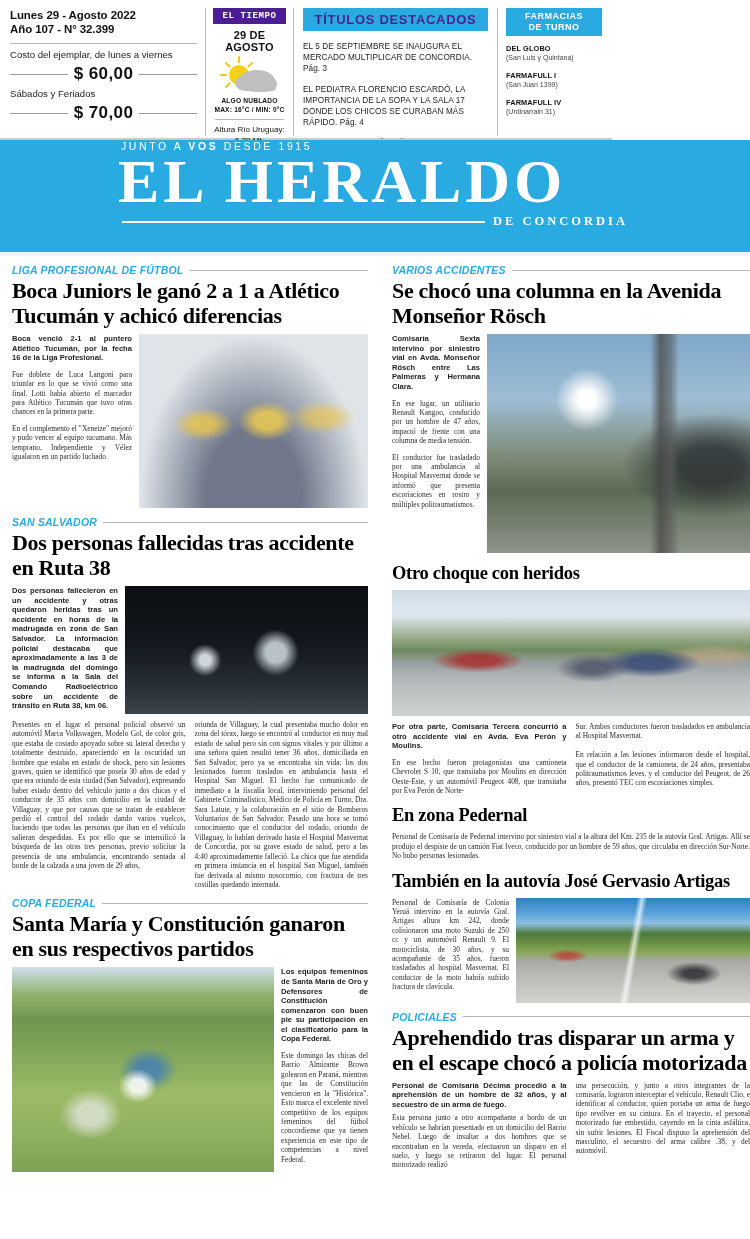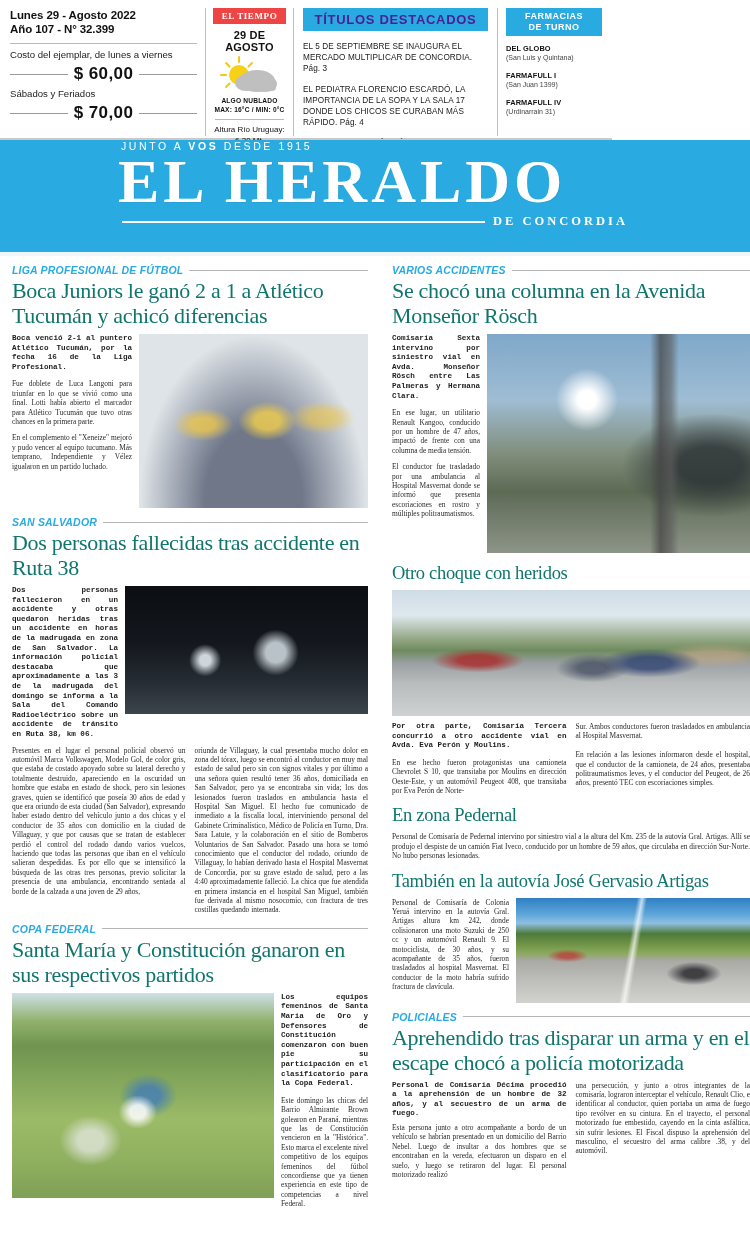--- a/index.html
+++ b/index.html
@@ -65,23 +65,23 @@
     letter-spacing: 0.4px;
   }
 
   .tb-weather {
     width: 88px;
     padding: 0 7px;
     border-right: 1.5px solid #bdbdbd;
     text-align: center;
   }
   .cyan-tag {
-    background: #ef4444;
+    background: #4c1d95;
     color: #fff;
-    font-family: Liberation Serif, serif;
+    font-family: Liberation Mono, monospace;
     font-weight: bold;
     font-size: 9px;
     letter-spacing: 0.6px;
     padding: 3px 0 3px 0;
   }
   .wx-date {
     font-family: "Liberation Sans", sans-serif;
     font-weight: bold;
     font-size: 11px;
     margin-top: 5px;
@@ -212,34 +212,34 @@
     font-style: italic;
     font-weight: bold;
     font-size: 10.5px;
     letter-spacing: 0.2px;
     white-space: nowrap;
   }
   .kicker-row .ln { flex: 1; height: 1px; background: #b5b5b5; }
 
   .headline {
     font-family: "Liberation Serif", serif;
-    font-weight: normal;
+    font-weight: bold;
     font-size: 22px;
     line-height: 25px;
-    color: #0f766e;
+    color: #000000;
     letter-spacing: -0.3px;
     margin: 2px 0 6px 0;
   }
   .headline.small {
     font-size: 18.5px;
     line-height: 21px;
   }
 
   .lede {
-    font-family: Liberation Mono, monospace;
+    font-family: Liberation Sans, sans-serif;
     font-weight: bold;
     font-size: 7.6px;
     line-height: 9.6px;
     text-align: justify;
     color: #1d1d1d;
   }
   .body-t {
     font-family: "Liberation Serif", serif;
     font-size: 7.4px;
     line-height: 9.4px;

